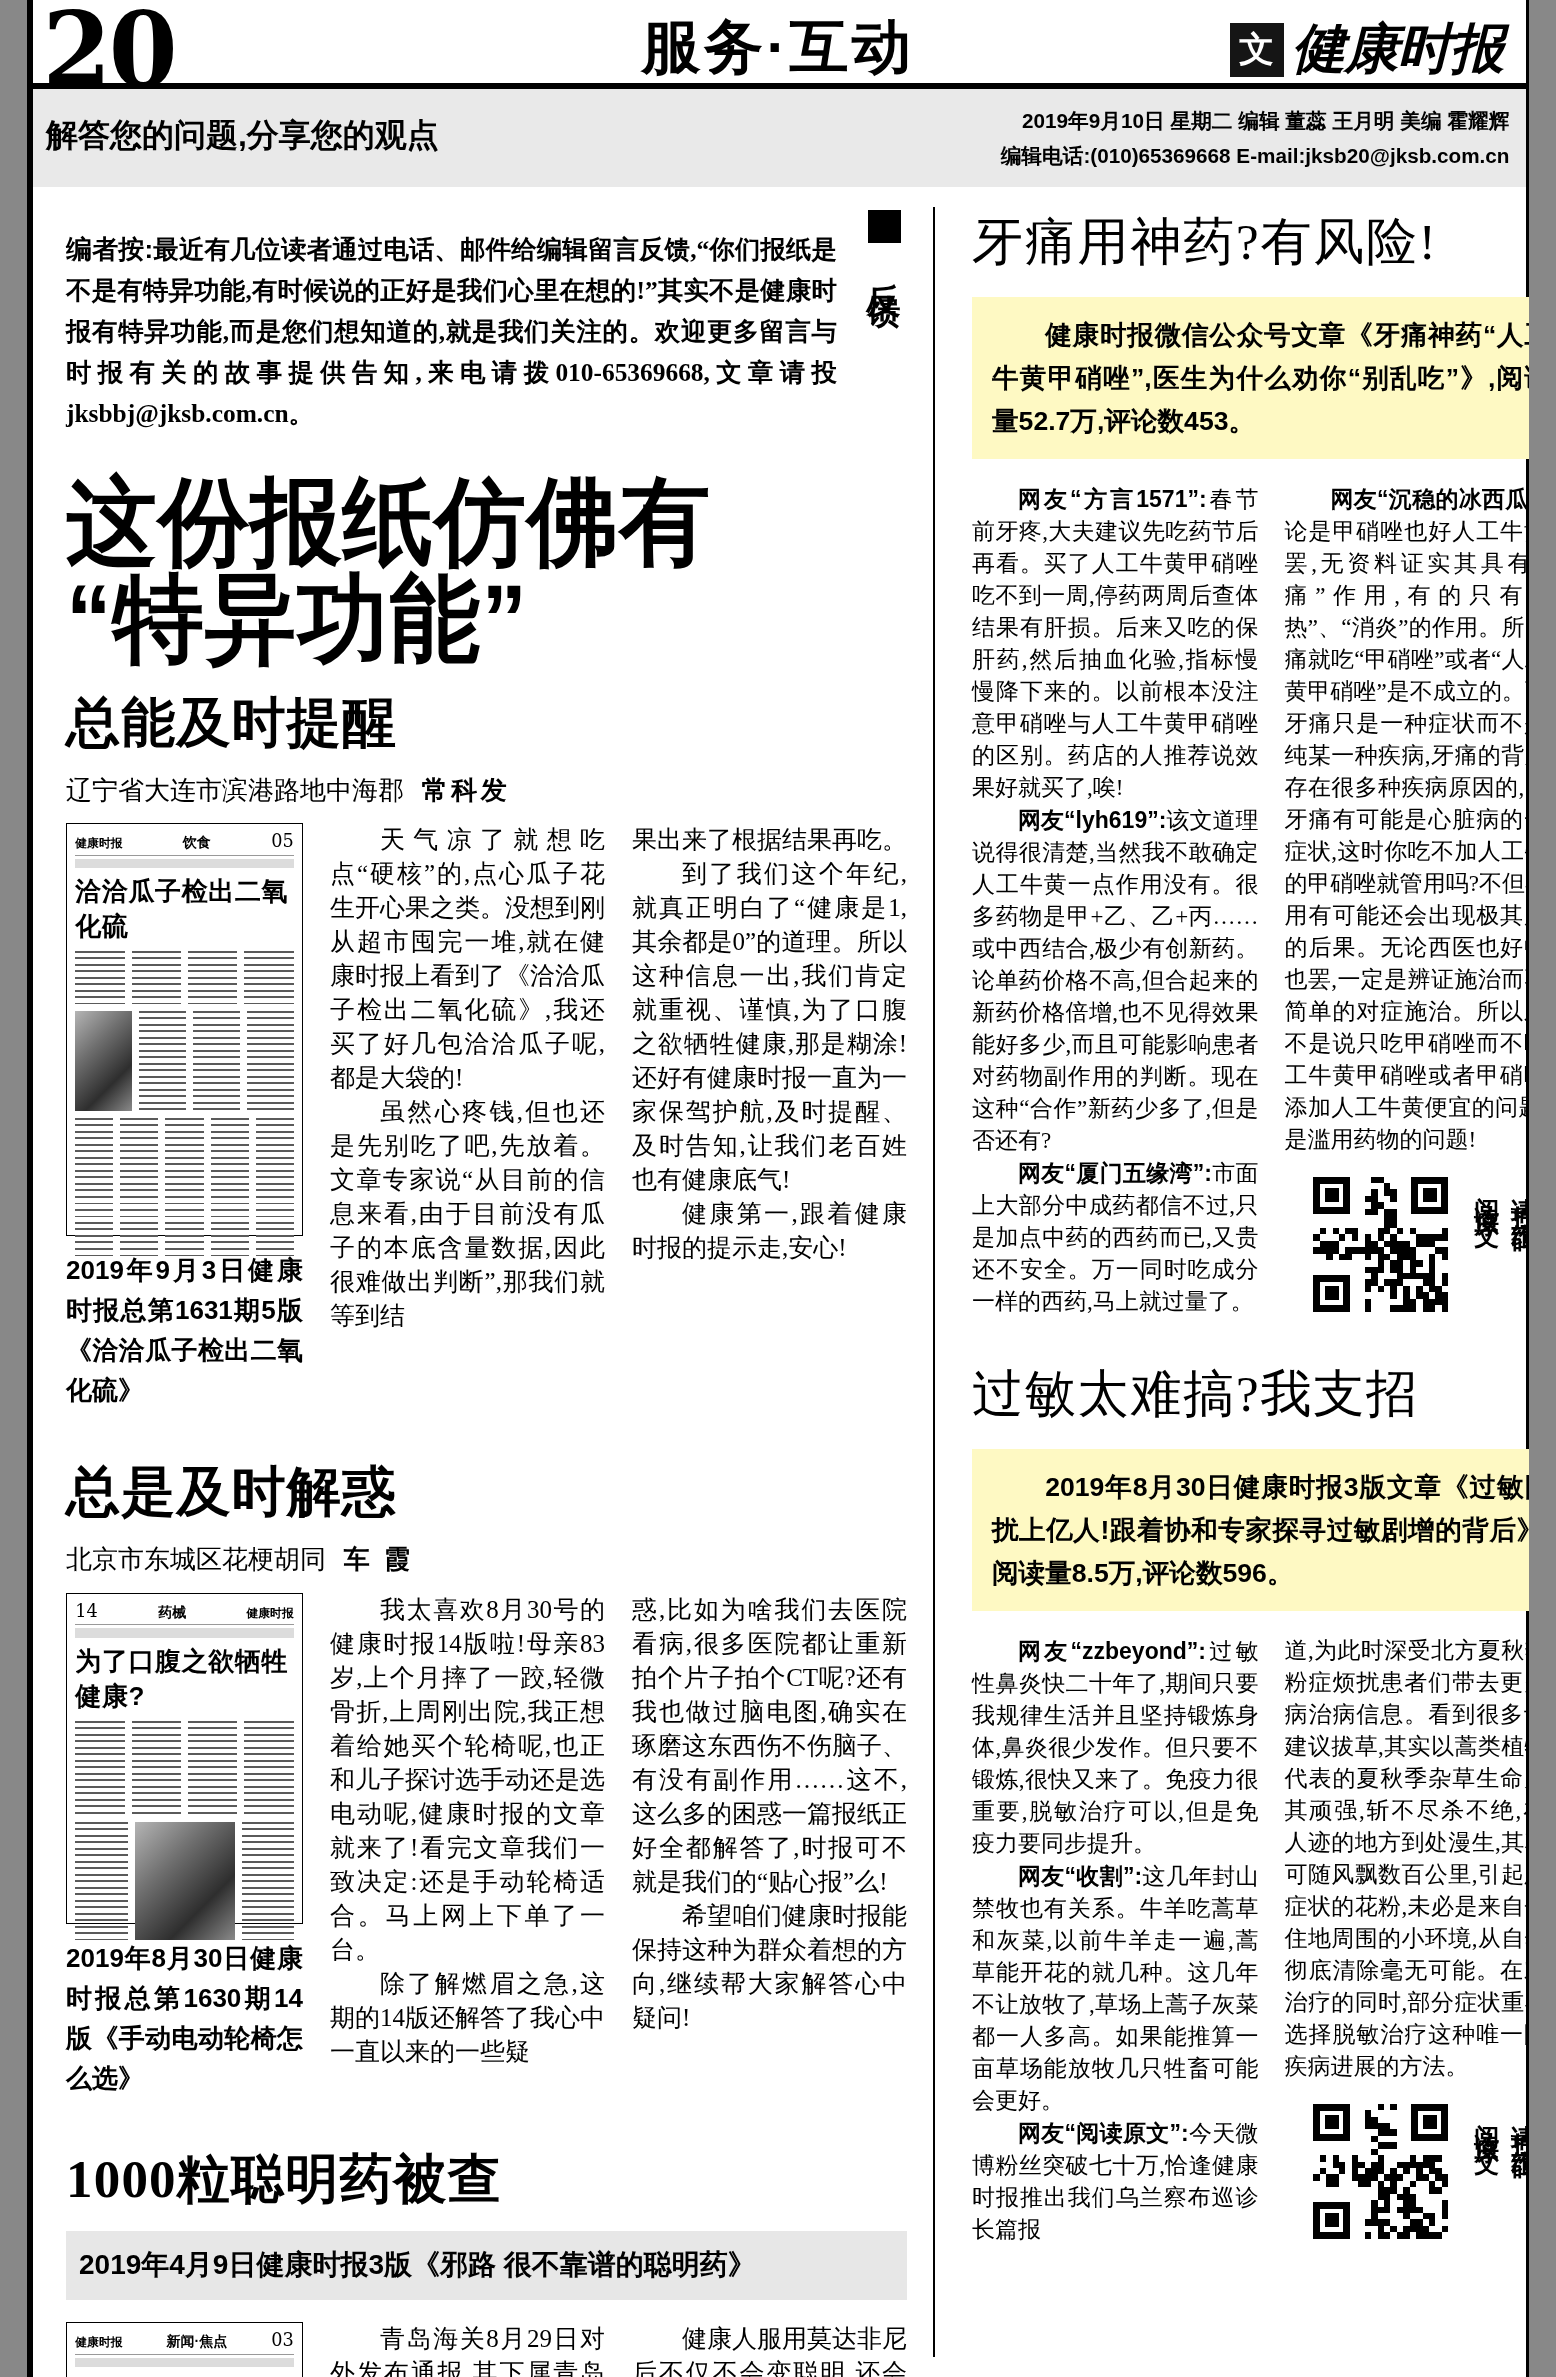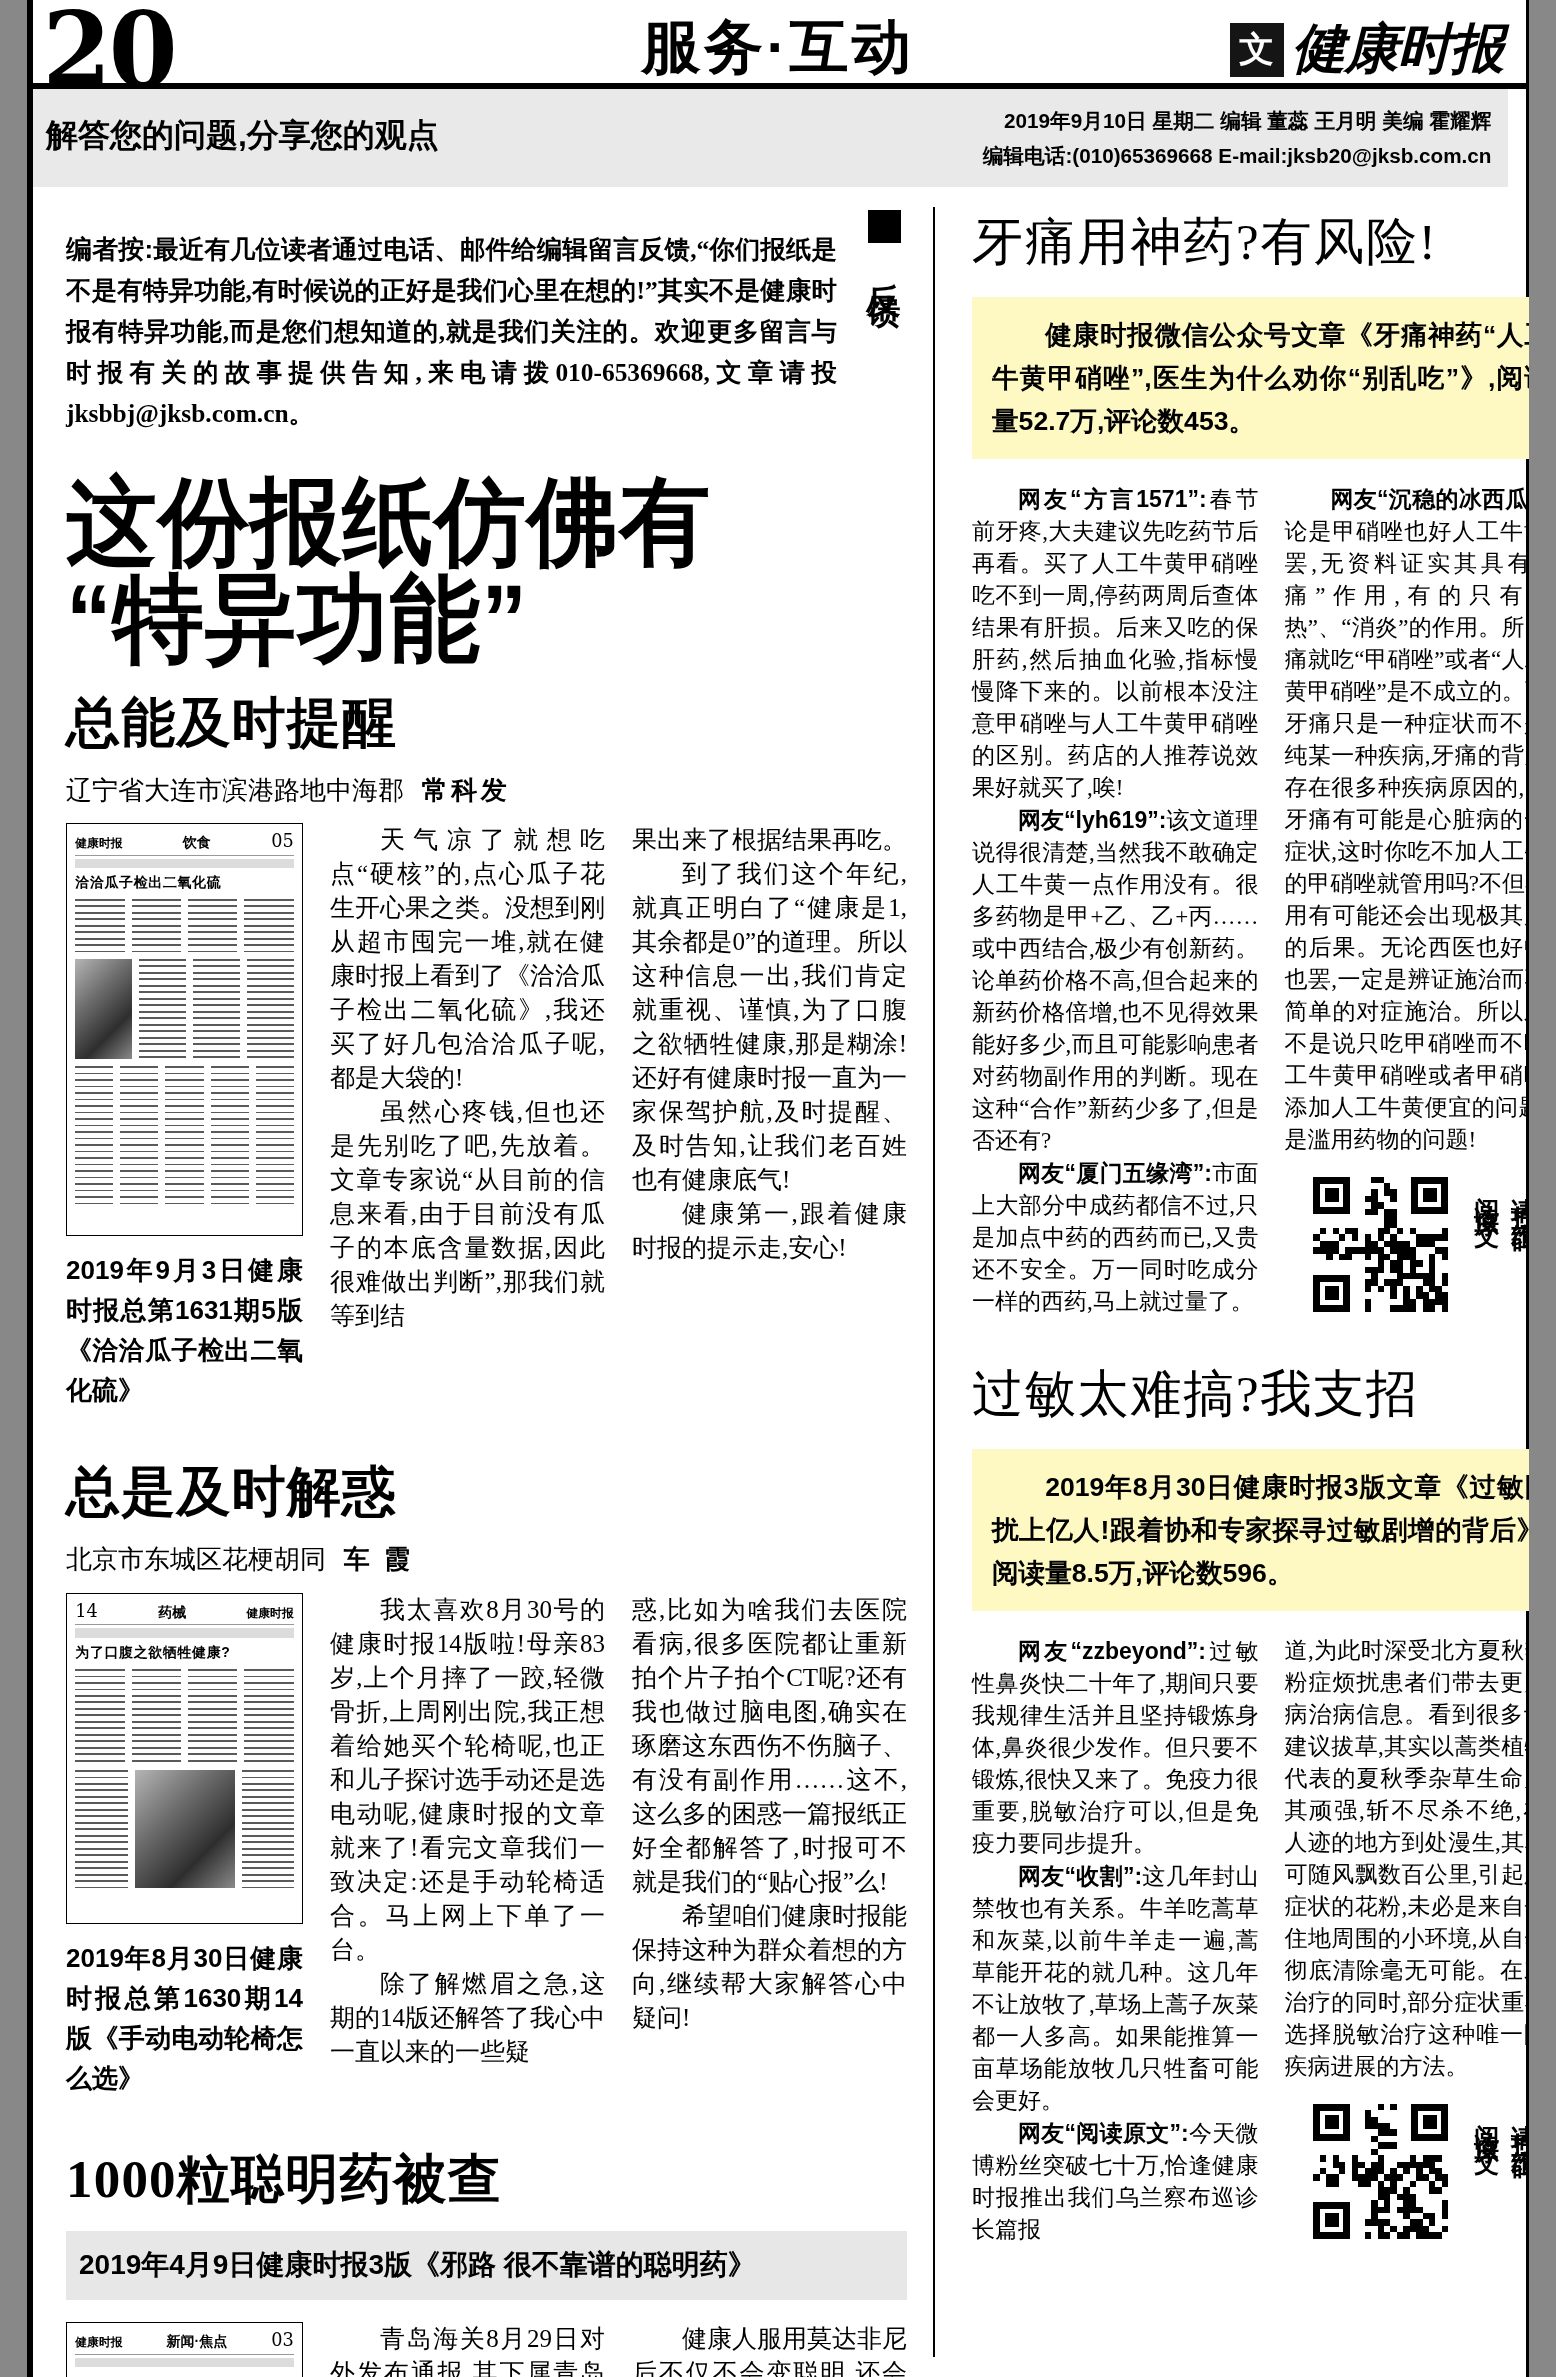--- a/index.html
+++ b/index.html
@@ -12,21 +12,21 @@
   
   .pageno{position:absolute;left:15.4px;top:-10.6px;font-family:"DejaVu Serif",serif;
           font-weight:700;font-size:99px;letter-spacing:-2.4px;transform:scaleY(1.05);transform-origin:top left;}
   .sec-head{position:absolute;top:8.3px;left:50%;transform:translateX(-50%);
             font-family:"Liberation Sans",sans-serif;font-weight:900;font-size:59px;letter-spacing:3.5px;white-space:nowrap;}
   .logo{position:absolute;top:13px;right:26px;display:flex;align-items:center;gap:8.3px;}
   .logo-mark{width:54px;height:54px;background:#151515;color:#fff;display:flex;align-items:center;
              justify-content:center;font-size:35px;font-weight:700;font-family:"Liberation Serif",serif;}
   .logo-text{font-size:54px;font-weight:700;font-style:italic;font-family:"Liberation Serif",serif;letter-spacing:-1.2px;}
   .rule{position:absolute;top:83px;left:5.9px;right:3.5px;height:5.9px;background:#000;}
-  .band{position:absolute;top:89px;left:5.9px;right:21px;height:98px;background:#e9e9e9;}
+  .band{position:absolute;top:89px;left:5.9px;right:3px;height:98px;background:#e9e9e9;}
   .tagline{position:absolute;left:13px;top:25px;font-family:"Liberation Sans",sans-serif;font-weight:700;font-size:32px;}
   .band-right{position:absolute;right:16.5px;top:14px;text-align:right;
               font-family:"Liberation Sans",sans-serif;font-weight:700;font-size:20.7px;line-height:35px;white-space:nowrap;}
 
   
   .main-left{position:absolute;left:39px;top:204px;width:841px;}
   .vline{position:absolute;left:906px;top:207px;width:2.4px;height:2150px;background:#000;}
   .main-right{position:absolute;left:945px;top:208px;width:599px;}
 
   
@@ -52,21 +52,21 @@
   .artcol p{margin:0;text-indent:2em;}
   .artcol p.cont{text-indent:0;}
 
   
   .clip{border:1.8px solid #000;background:#fff;padding:7px 8.3px;box-sizing:border-box;position:relative;}
   .clip-top{display:flex;align-items:baseline;gap:5.9px;font-family:"Liberation Sans",sans-serif;border-bottom:1.2px solid #999;padding-bottom:2.4px;}
   .clip-logo{font-weight:700;font-size:11.8px;}
   .clip-secname{flex:1;text-align:center;font-weight:700;font-size:14px;}
   .clip-page{font-size:17.7px;font-family:"DejaVu Serif",serif;}
   .clip-bar{height:9.4px;background:#dcdcdc;margin:3.5px 0 5.9px;}
-  .clip-headline{font-weight:700;font-size:14px;font-family:"Liberation Sans",sans-serif;margin:2px 0 7px;letter-spacing:0.6px;}
+  .clip-headline{font-weight:700;font-size:26px;font-family:"Liberation Sans",sans-serif;margin:2px 0 7px;letter-spacing:0.6px;}
   .flwrap{display:flex;gap:7px;}
   .fl{flex:1;background:repeating-linear-gradient(to bottom,#5a5a5a 0 1.8px,transparent 1.8px 6.5px);}
   .clip-photo{background:linear-gradient(135deg,#b5b5b5 0%,#6f6f6f 35%,#2e2e2e 70%,#8a8a8a 100%);}
   .cap{font-family:"Liberation Sans",sans-serif;font-weight:700;font-size:26px;line-height:40px;
        text-align:justify;margin-top:14px;}
 
   .s3-title{font-family:"Liberation Serif",serif;font-weight:700;font-size:53px;margin:8.3px 0 15.4px;letter-spacing:1.2px;}
   .src-bar{background:#e7e7e7;font-family:"Liberation Sans",sans-serif;font-weight:700;font-size:28px;
            padding:15.4px 13px;margin-bottom:22.4px;}
 

